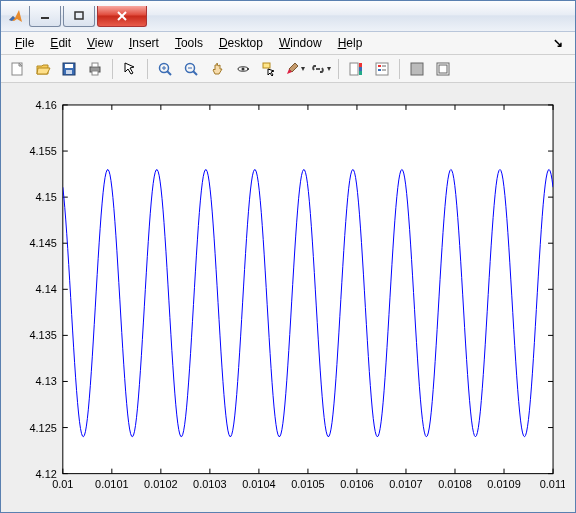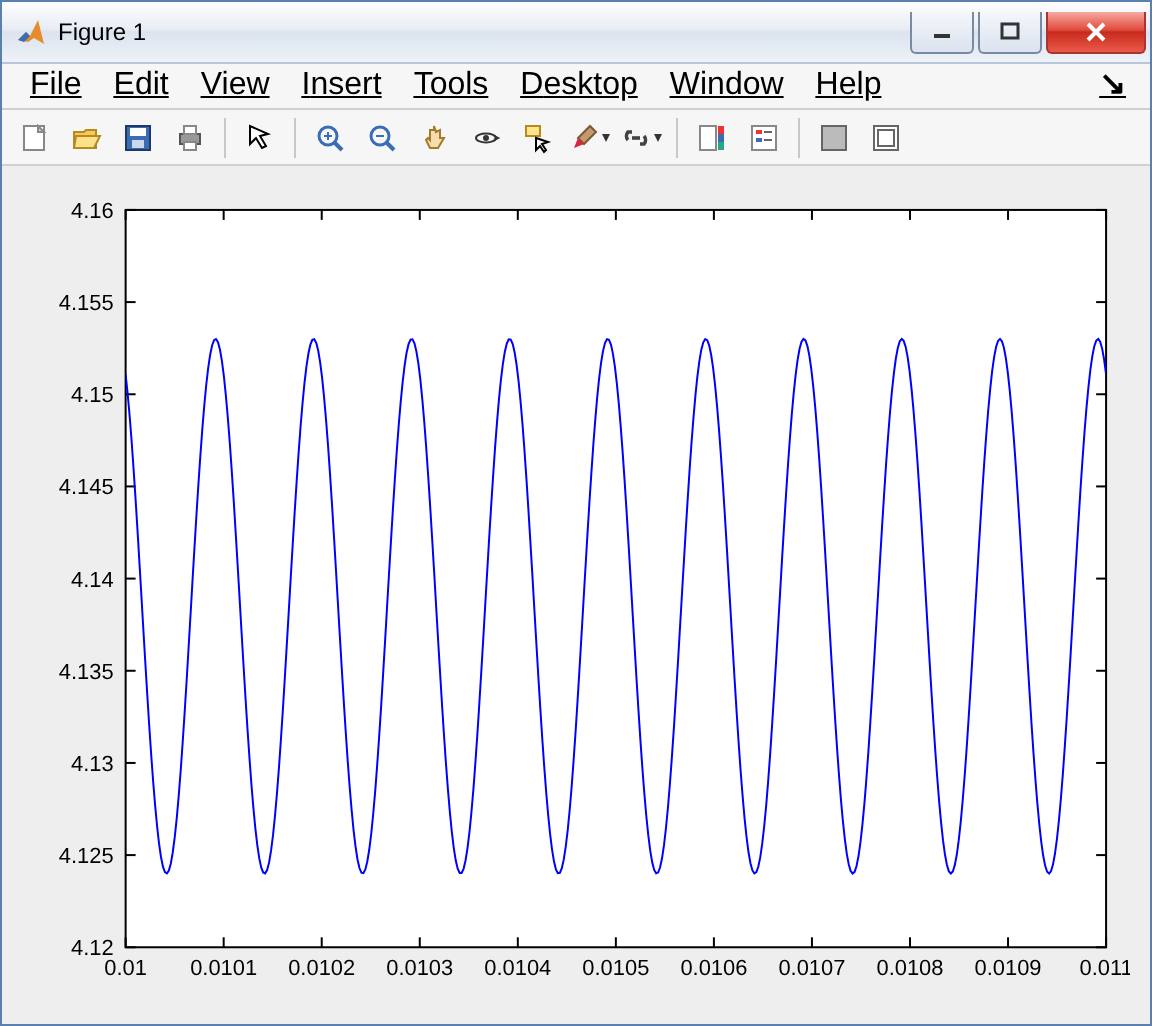--- a/index.html
+++ b/index.html
@@ -6,21 +6,21 @@
   .window { width:576px; height:513px; box-sizing:border-box; border:1px solid #5a80b0; background:#f0f0f0; display:flex; flex-direction:column; }
   
   .titlebar { height:30px; display:flex; align-items:center; background:linear-gradient(to bottom,#fdfdfe,#e8edf5 45%,#dbe3ef 50%,#eef2f8); border-bottom:1px solid #b9c6da; }
   .titlebar .appicon { width:16px; height:16px; margin:0 6px; }
   .titlebar .title { flex:1; color:#000; font-size:12px; }
   .winbtns { display:flex; height:20px; margin-right:2px; gap:2px; }
   .winbtn { width:30px; height:20px; border:1px solid #7a8aa3; border-top:none; border-radius:0 0 3px 3px; display:flex; align-items:center; justify-content:center; background:linear-gradient(to bottom,#f4f7fb,#dbe3ef); }
   .winbtn.close { width:48px; background:linear-gradient(to bottom,#f7a8a1,#e04b3c 45%,#c82a1b 50%,#e85a4a); border-color:#a33; }
   .winbtn svg { display:block; }
   
-  .menubar { height:22px; display:flex; align-items:flex-start; padding:0 6px; background:#f6f6f6; border-bottom:1px solid #d0d0d0; font-size:16px; color:#000;text-decoration:underline; }
+  .menubar { height:22px; display:flex; align-items:center; padding:0 6px; background:#f6f6f6; border-bottom:1px solid #d0d0d0; font-size:12px; color:#000; }
   .menubar .menuitem { padding:2px 8px; cursor:default; }
   .menubar .menuitem .ul { text-decoration:underline; }
   .menubar .spacer { flex:1; }
   .menubar .dock { padding:0 6px; font-weight:bold; }
   
   .toolbar { height:28px; display:flex; align-items:center; padding:0 4px; background:#f6f6f6; border-bottom:1px solid #d0d0d0; gap:2px; }
   .tbtn { width:22px; height:22px; border:1px solid transparent; border-radius:2px; display:flex; align-items:center; justify-content:center; }
   .tsep { width:1px; height:20px; background:#c8c8c8; margin:0 3px; }
   
   .figure-pane { flex:1; background:#eee; padding:12px 10px 10px 10px; box-sizing:border-box; }
@@ -33,21 +33,20 @@
 
 <div class="window">
 
   <div class="titlebar">
     <span class="appicon">
       <svg viewBox="0 0 16 16" width="16" height="16">
         <path d="M2 12 L6 8 L8 10 L12 2 L15 14 L10 11 L7 13 Z" fill="#e88b2d"></path>
         <path d="M2 12 L6 8 L8 10 L5 13 Z" fill="#3b6db5"></path>
       </svg>
     </span>
-    <span class="title">Figure 1</span>
     <div class="winbtns">
       <div class="winbtn">
         <svg width="10" height="10">
             <line x1="1" y1="7" x2="9" y2="7" stroke="#333" stroke-width="2"></line>
           </svg>
       </div>
       <div class="winbtn">
         <svg width="10" height="10">
             <rect x="1" y="1" width="8" height="7" fill="none" stroke="#333" stroke-width="1.5"></rect>
           </svg>

